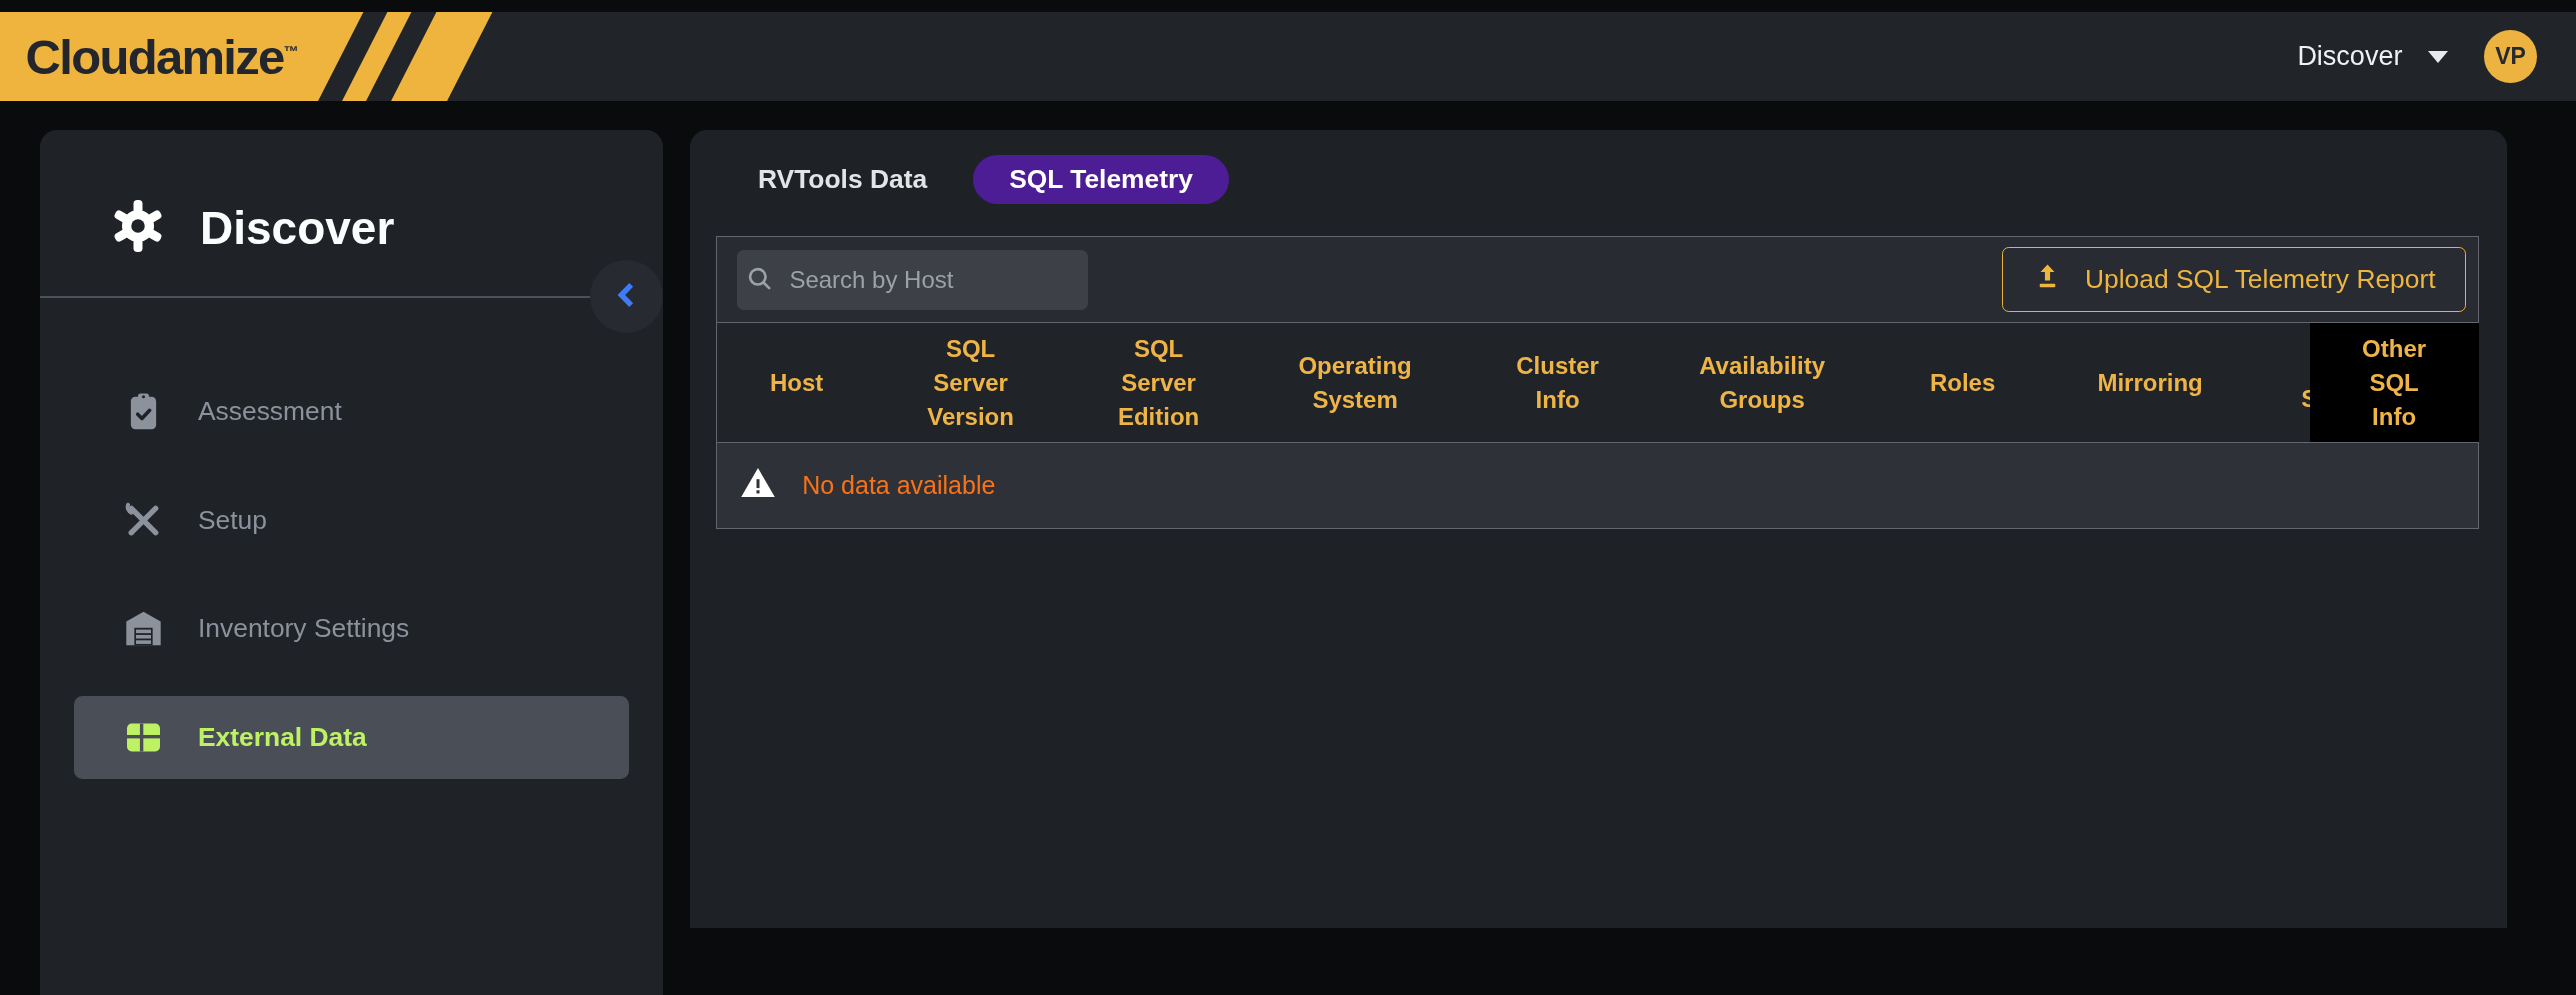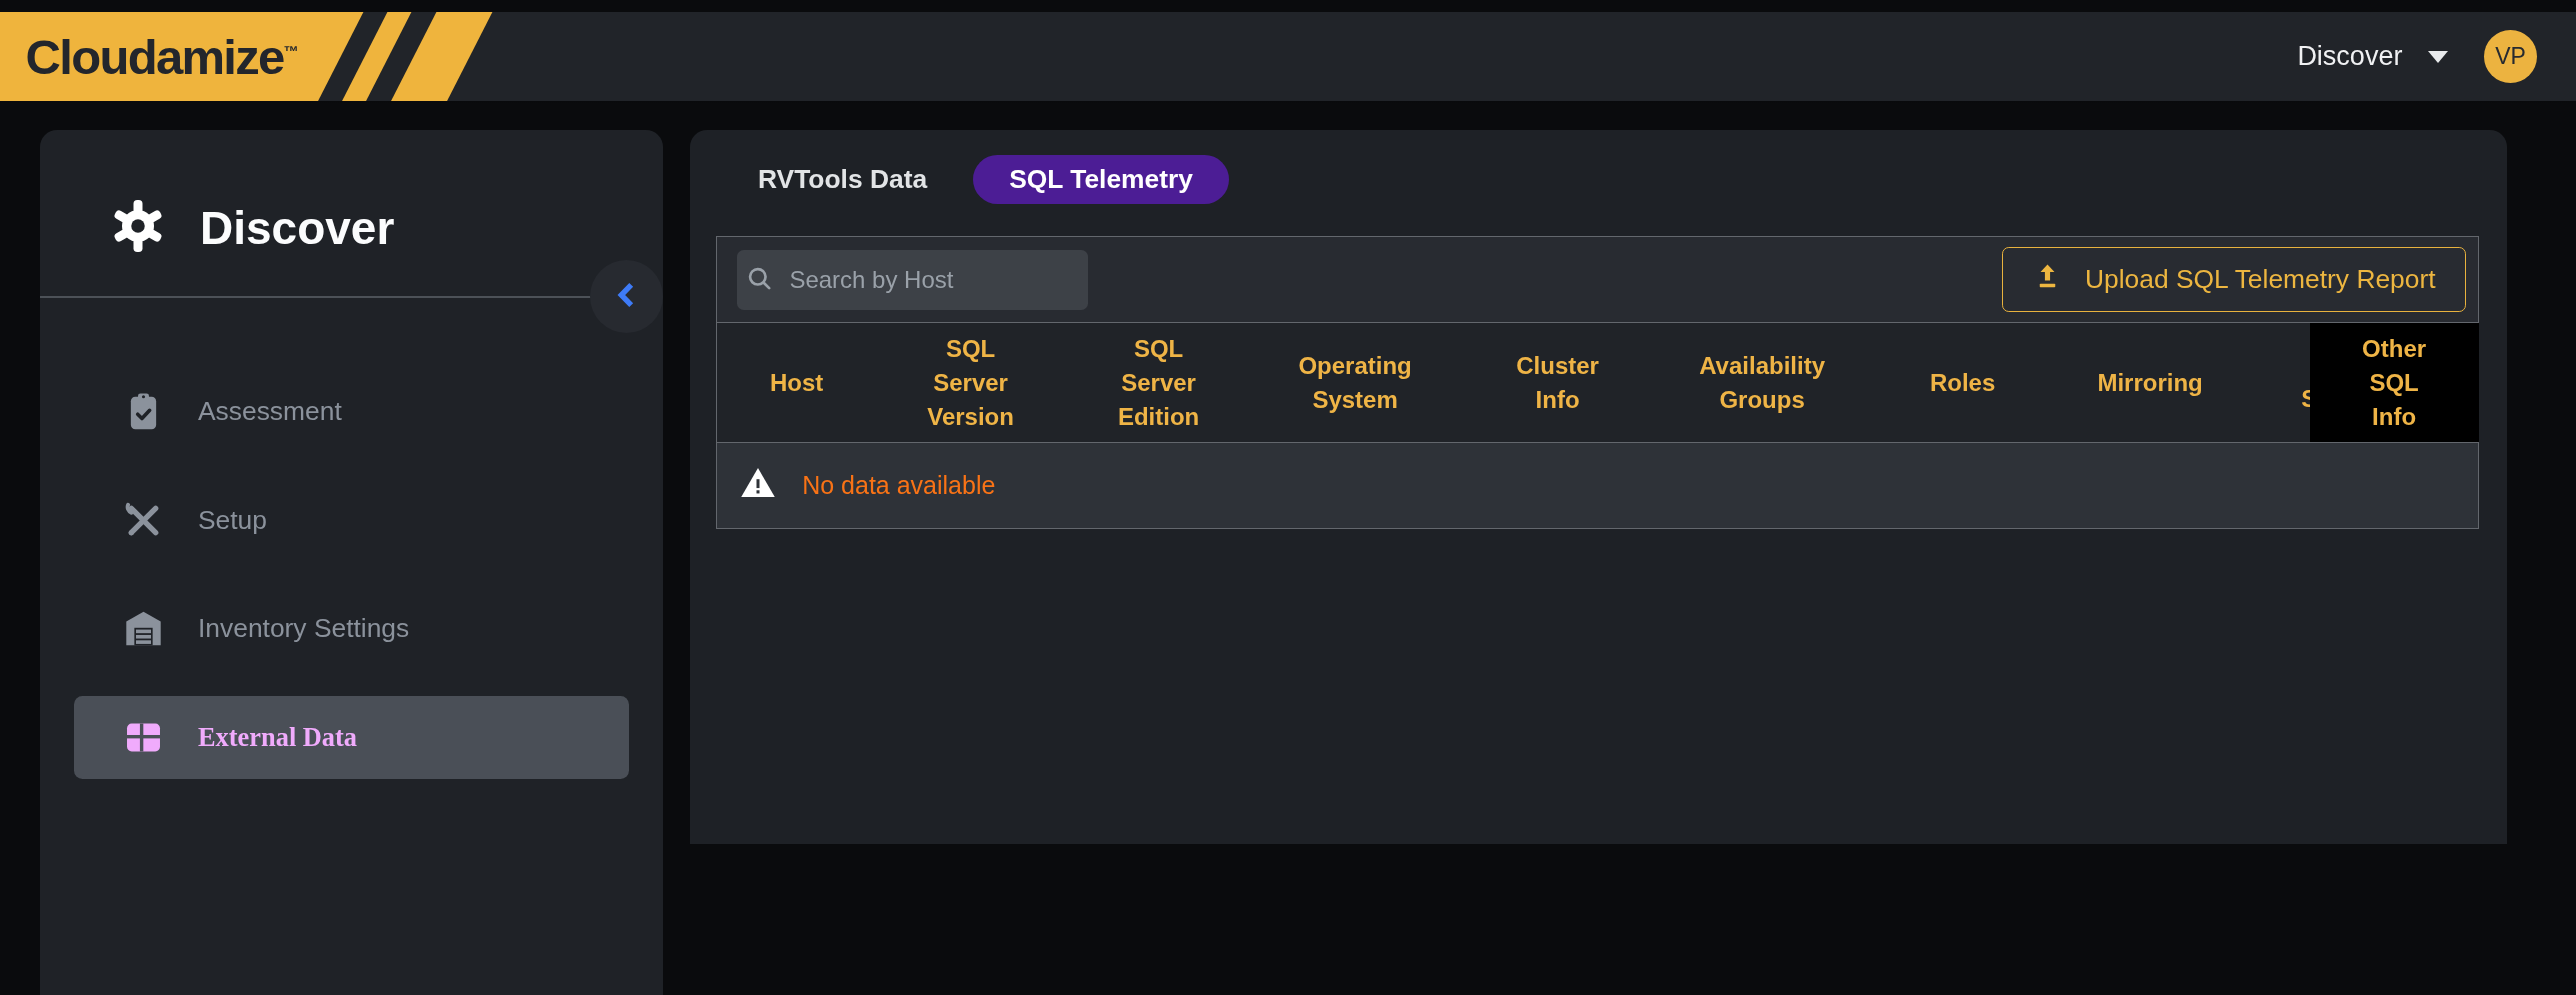--- a/index.html
+++ b/index.html
@@ -19,40 +19,40 @@
   .lg-s2 { left:414px; width:56px; }
   .logo-text { position:absolute; left:25.6px; top:50%; transform:translateY(-50%);
     font-size:49px; font-weight:700; color:#23262c; letter-spacing:-1.7px; white-space:nowrap; }
   .tm { font-size:15.3px; vertical-align:super; letter-spacing:0; }
 
   .topbar-right { position:absolute; right:39px; top:0; height:89px; display:flex; align-items:center; gap:36px; }
   .nav-select { display:flex; align-items:center; gap:25.6px; color:#f0f1f3; font-size:27px; cursor:pointer; }
   .caret-down { width:0; height:0; border-left:10.2px solid transparent; border-right:10.2px solid transparent;
     border-top:12px solid #e8eaec; }
   .avatar { width:53px; height:53px; border-radius:50%; background:#ECB340; color:#262a30;
-    font-size:23px; font-weight:400; display:flex; align-items:center; justify-content:center; cursor:pointer; }
+    font-size:23px; font-weight:700; display:flex; align-items:center; justify-content:center; cursor:pointer; }
 
   
   .sidebar { position:absolute; left:40px; top:130px; width:623px; height:866px;
     background:#1f2227; border-radius:17px 17px 0 0; }
   .sb-header { position:absolute; left:0; top:55px; width:100%; height:85px;
     display:flex; align-items:center; padding-left:68px; gap:32px; }
   .sb-title { font-size:46px; font-weight:600; color:#fbfcfd; }
   .sb-divider { position:absolute; left:0; top:166px; width:569px; height:1.7px; background:#4c5157; }
   .collapse-btn { position:absolute; right:0; top:130px; width:73px; height:73px; border-radius:50%;
     background:#272a30; display:flex; align-items:center; justify-content:center; cursor:pointer; border:none; }
 
   .nav { position:absolute; left:34px; right:34px; top:240px; display:flex; flex-direction:column; gap:25.6px;text-align:center; }
   .nav-item { height:83px; border-radius:8.5px; display:flex; align-items:center; padding-left:46px; gap:32px;
     color:#8b929c; font-size:26.4px; font-weight:500; cursor:pointer; }
   .nav-item .nico { width:46px; height:46px; flex:0 0 46px; display:flex; align-items:center; justify-content:center; }
-  .nav-item.active { background:#4a4f57; color:#f0abfc; font-weight:700;font-family:Liberation Serif, serif; }
+  .nav-item.active { background:#4a4f57; color:#bef264; font-weight:700; }
 
   
-  .main { position:absolute; left:690px; top:130px; width:1817px; height:714px;
+  .main { position:absolute; left:690px; top:130px; width:1817px; height:798px;
     background:#1e2126; border-radius:17px 17px 0 0; }
   .tabs { position:absolute; left:68px; top:24px; height:51px; display:flex; align-items:center; gap:46px; }
   .tab { font-size:26.4px; font-weight:700; color:#e2e4e6; cursor:pointer; }
   .tab.pill { background:#4c1d95; color:#ffffff; height:49px; border-radius:25px; padding:1px 36px;
     display:flex; align-items:center; }
 
   .table-card { position:absolute; left:25.6px; top:106px; width:1763px; border:1.7px solid #63676d; background:#282b31; }
   .toolbar { position:relative; height:85px; background:#282b31; }
   .searchbox { position:absolute; left:20.5px; top:12.8px; width:351px; height:60px; background:#3d4147;
     border-radius:6.8px; display:flex; align-items:center; gap:15.3px; padding:0 8px; }

